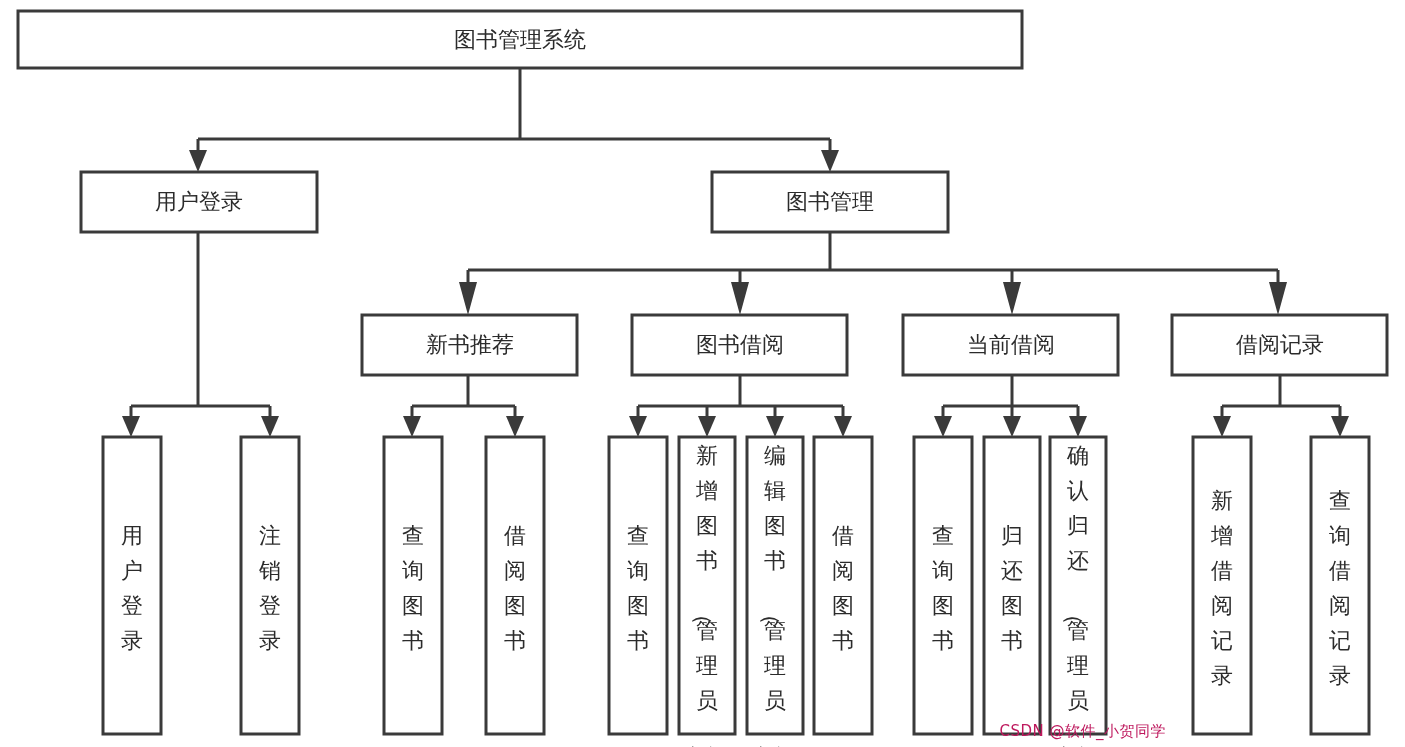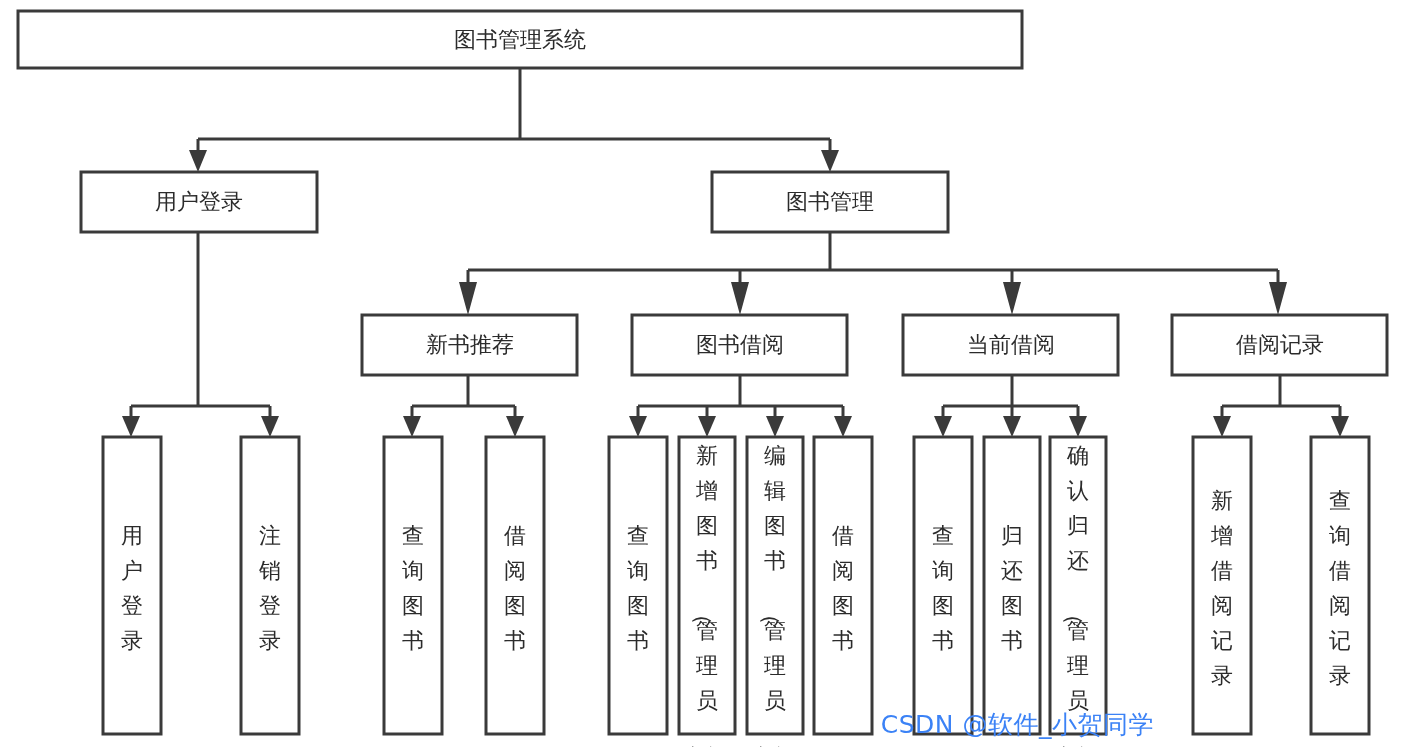--- a/index.html
+++ b/index.html
@@ -51,25 +51,25 @@
     dominant-baseline: middle;
   }
   .node-label-v {
     font-family: "DejaVu Sans", "Liberation Sans", sans-serif;
     font-size: 22px;
     fill: #2b2b2b;
     text-anchor: middle;
   }
   .watermark-text {
     position: absolute;
-    right: 20px;
+    right: 8px;
     bottom: 6px;
     font-family: "DejaVu Sans", "Liberation Sans", sans-serif;
-    font-size: 25px;
-    color: #3b82f6;
+    font-size: 15px;
+    color: #be185d;
     white-space: nowrap;
     letter-spacing: 0.5px;
     user-select: none;
   }
 </style>
 </head>
 <body>
 
 <div id="diagram-root">
 

